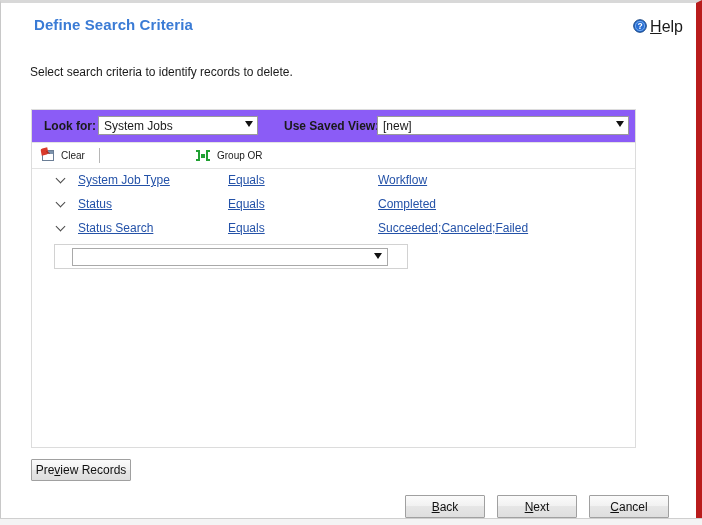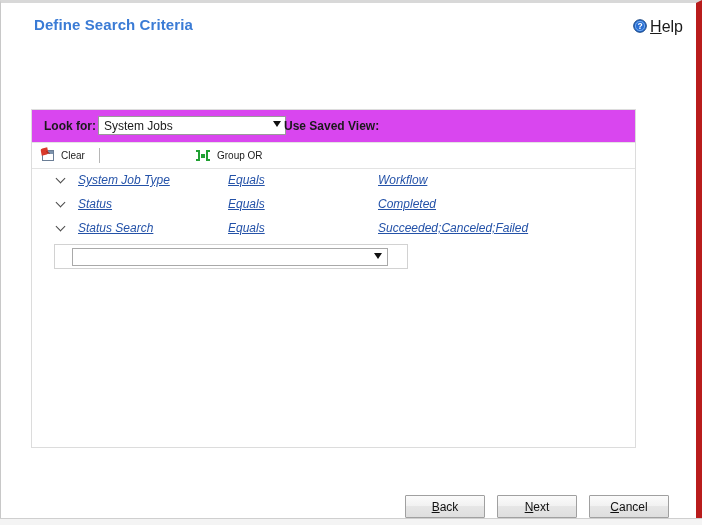--- a/index.html
+++ b/index.html
@@ -85,21 +85,21 @@
     box-sizing: border-box;
     border: 1px solid #dcdcdc;
     background: #ffffff;
   }
 
   
   #lookfor-row {
     position: relative;
     height: 32px;
     border-bottom: 1px solid #e3e3e3;
-    background: #d946ef;
+    background: #8b5cf6;
   }
   .field-label {
     position: absolute;
     top: 9px;
     font-size: 12px;
     font-weight: bold;
     color: #1a1a1a;
     white-space: nowrap;
   }
   #lookfor-label { left: 12px; }
@@ -125,21 +125,21 @@
   }
   .cbox .cbox-arrow {
     position: absolute;
     right: 4px;
     top: 4px;
     width: 0; height: 0;
     border-left: 4px solid transparent;
     border-right: 4px solid transparent;
     border-top: 6px solid #111111;
   }
-  #lookfor-select { left: 66px; width: 188px; }
+  #lookfor-select { left: 66px; width: 160px; }
   #savedview-select { left: 345px; width: 252px; }
 
   
   #criteria-toolbar {
     position: relative;
     height: 25px;
     border-bottom: 1px solid #e3e3e3;
     background: #ffffff;
   }
   .tool-btn {
@@ -221,21 +221,20 @@
   .icon-or .dot { background: #21a033; }
 
   
   #criteria-grid {
     position: relative;
     background: #ffffff;
   }
   .criteria-row {
     position: relative;
     height: 24px;
-    font-style: italic;
   }
   .chev {
     position: absolute;
     left: 24px;
     top: 5px;
     width: 10px;
     height: 10px;
     cursor: pointer;
   }
   .chev::after {
@@ -353,33 +352,38 @@
         <svg width="14" height="14" viewBox="0 0 14 14" aria-hidden="true">
           <circle cx="7" cy="7" r="6.3" fill="#2a6fd4" stroke="#15427f" stroke-width="1"></circle>
           <circle cx="7" cy="7" r="4.6" fill="none" stroke="#7db2f0" stroke-width="0.9"></circle>
           <text x="7" y="10.4" font-family="Liberation Sans, sans-serif" font-size="8.5" font-weight="bold" fill="#ffffff" text-anchor="middle">?</text>
         </svg>
       </span>
       <span class="help-text"><u>H</u><span>elp</span></span>
     </div>
   </div>
 
+  <div id="instruction">Select search criteria to identify records to delete.</div>
 
   <div id="criteria-panel">
 
     <div id="lookfor-row">
       <span class="field-label" id="lookfor-label">Look for:</span>
 
       <div class="cbox" id="lookfor-select">
         <span class="cbox-value">System Jobs</span>
         <span class="cbox-arrow"></span>
       </div>
 
       <span class="field-label" id="savedview-label">Use Saved View:</span>
 
+      <div class="cbox" id="savedview-select">
+        <span class="cbox-value">[new]</span>
+        <span class="cbox-arrow"></span>
+      </div>
     </div>
 
     <div id="criteria-toolbar">
 
       <div class="tool-btn" id="clear-btn">
         <span class="icon icon-clear">
           <span class="note"></span>
           <span class="note-bar"></span>
           <span class="pin"></span>
           <span class="pin-needle"></span>
@@ -436,20 +440,25 @@
         <div id="new-criteria-cell">
           <div id="new-criteria-select">
             <span class="cbox-arrow"></span>
           </div>
         </div>
       </div>
 
     </div>
   </div>
 
+  <div class="btn" id="preview-records-button">
+      <span>Pre</span>
+      <u>v</u>
+      <span>iew Records</span>
+    </div>
 
   <div class="btn" id="back-button">
       <span></span>
       <u>B</u>
       <span>ack</span>
     </div>
 
   <div class="btn" id="next-button">
       <span></span>
       <u>N</u>

